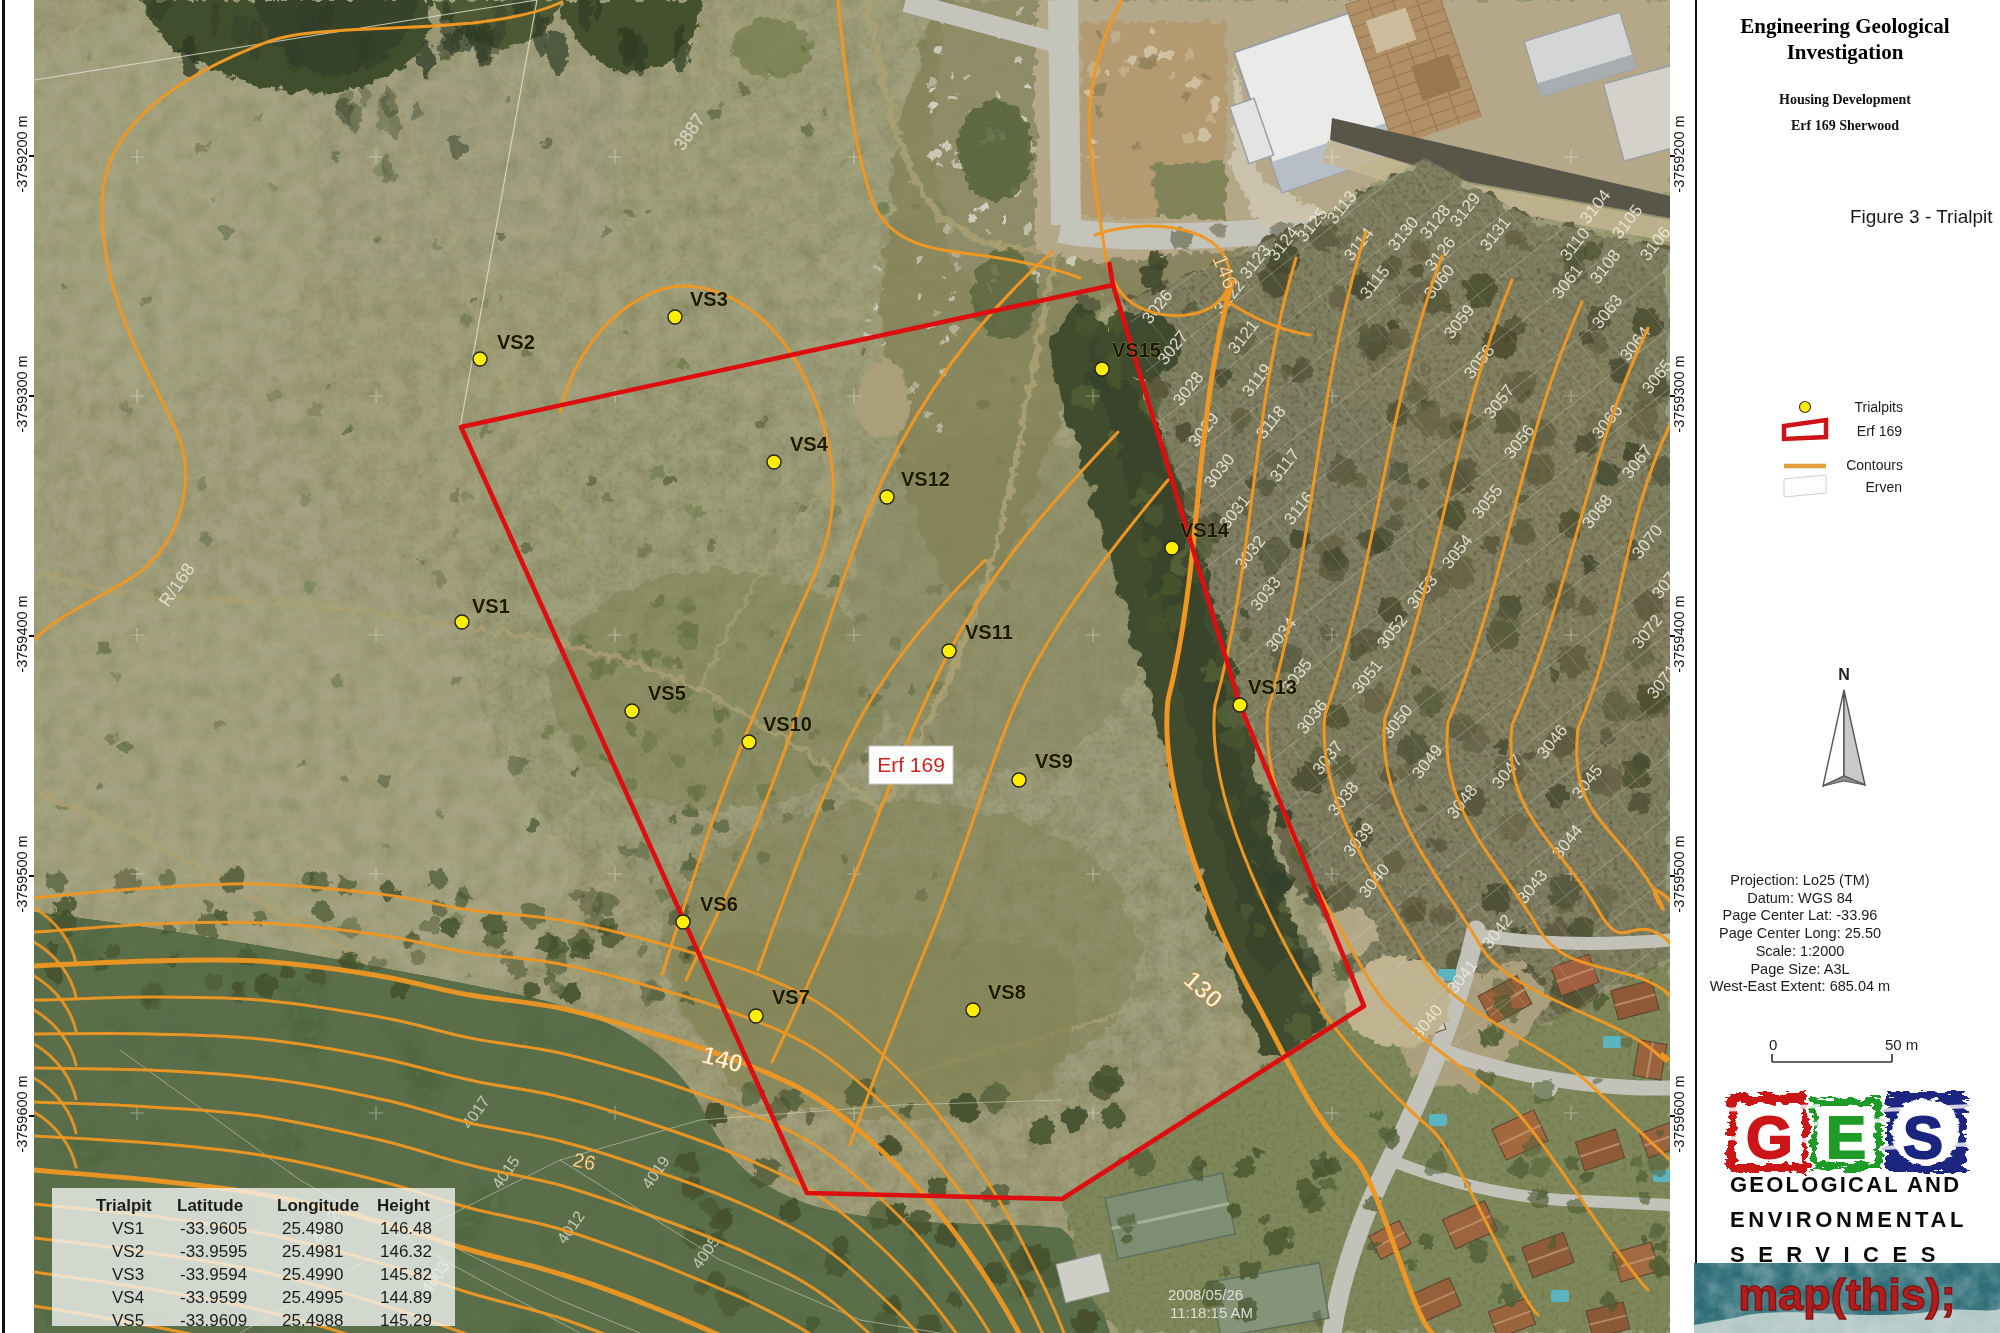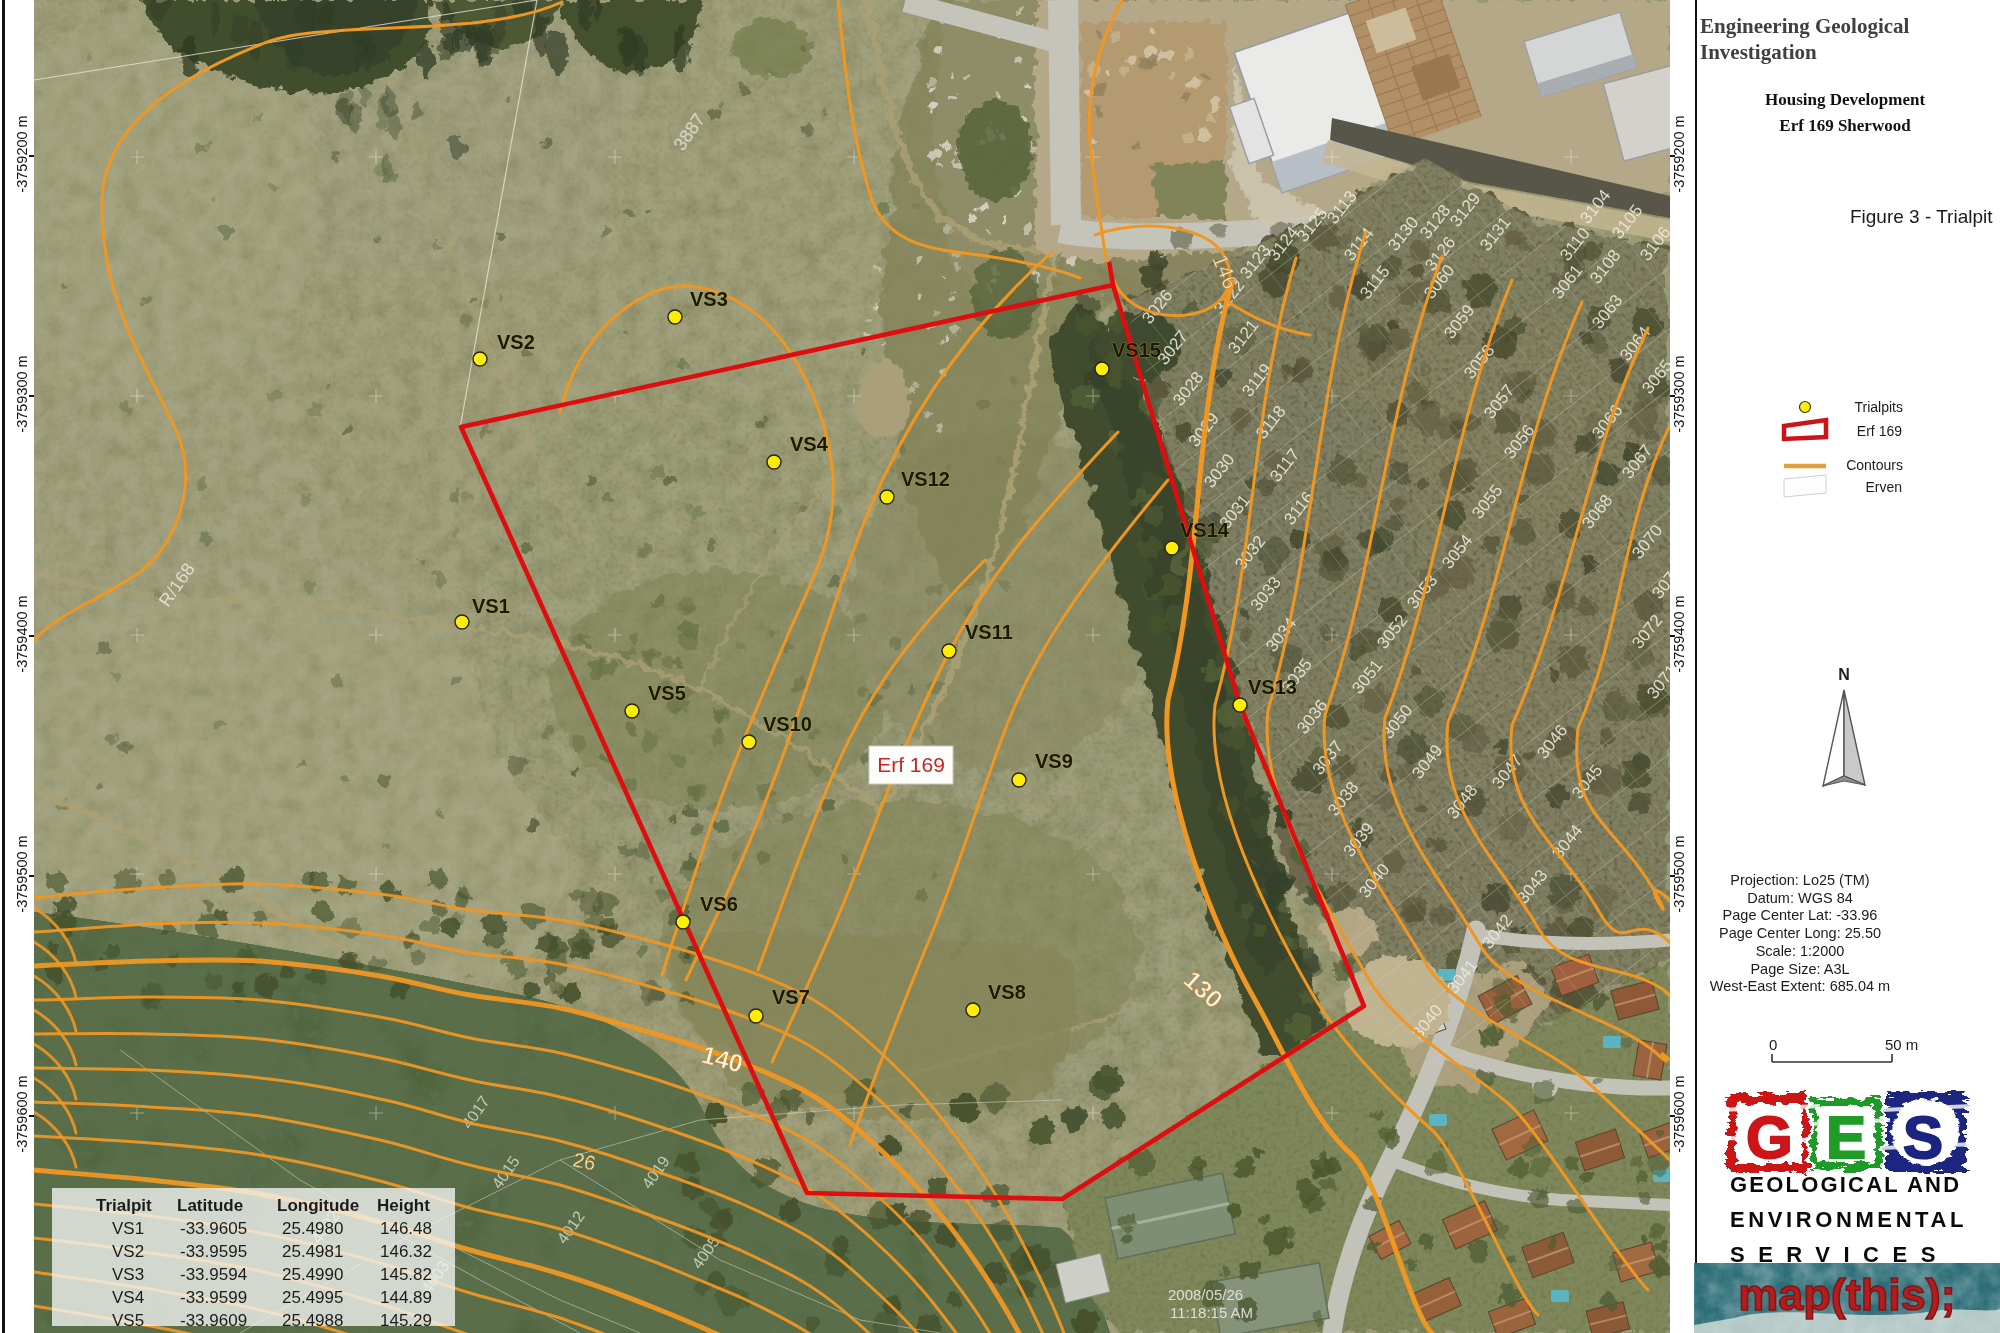--- a/index.html
+++ b/index.html
@@ -1372,22 +1372,22 @@
 <div class="abs" style="left:1670px;top:635px;width:5px;height:2px;background:#111"></div>
 <div class="vlab" style="left:-73px;top:866px;width:190px;text-align:center">-3759500 m</div>
 <div class="abs" style="left:29px;top:875px;width:5px;height:2px;background:#111"></div>
 <div class="vlab" style="left:1584px;top:866px;width:190px;text-align:center">-3759500 m</div>
 <div class="abs" style="left:1670px;top:875px;width:5px;height:2px;background:#111"></div>
 <div class="vlab" style="left:-73px;top:1106px;width:190px;text-align:center">-3759600 m</div>
 <div class="abs" style="left:29px;top:1115px;width:5px;height:2px;background:#111"></div>
 <div class="vlab" style="left:1584px;top:1106px;width:190px;text-align:center">-3759600 m</div>
 <div class="abs" style="left:1670px;top:1115px;width:5px;height:2px;background:#111"></div>
 <div class="abs" style="left:1697px;top:0;width:303px;height:1333px;background:#fff"></div>
-<div class="abs" style="left:1700px;top:13px;width:290px;font-family:'Liberation Serif',serif;font-weight:bold;font-size:21px;color:#404040;line-height:26px">Engineering Geological<br>Investigation</div>
-<div class="abs" style="left:1700px;top:87px;width:290px;text-align:center;font-family:'Liberation Serif',serif;font-weight:bold;font-size:17px;color:#111;line-height:26px">Housing Development<br>Erf 169 Sherwood</div>
+<div class="abs" style="left:1700px;top:13px;width:290px;text-align:center;font-family:'Liberation Serif',serif;font-weight:bold;font-size:21px;color:#000000;line-height:26px">Engineering Geological<br>Investigation</div>
+<div class="abs" style="left:1700px;top:87px;width:290px;text-align:center;font-family:'Liberation Serif',serif;font-weight:bold;font-size:14px;color:#111;line-height:26px">Housing Development<br>Erf 169 Sherwood</div>
 <div class="abs" style="left:1800px;top:206px;width:290px;text-align:center;font-size:19px;color:#1a1a1a">Figure 3 - Trialpit&nbsp; Map</div>
 <svg class="abs" style="left:1700px;top:380px" width="300" height="140" viewBox="0 0 300 140">
 <circle cx="105" cy="27" r="5.5" fill="#ffee00" stroke="#333" stroke-width="1.2"></circle>
 <path d="M 84,46 L 126,40 L 126,57 L 84,59 Z" fill="none" stroke="#cc1317" stroke-width="4.5"></path>
 <line x1="84" y1="86" x2="126" y2="86" stroke="#e2a03c" stroke-width="4.5"></line>
 <path d="M 84,99 L 126,95 L 126,113 L 84,117 Z" fill="#fdfdfd" stroke="#cfcfcf" stroke-width="1"></path>
 <g font-size="14" fill="#1c1c1c" text-anchor="end">
 <text x="203" y="32">Trialpits</text>
 <text x="202" y="56">Erf 169</text>
 <text x="203" y="90">Contours</text>

